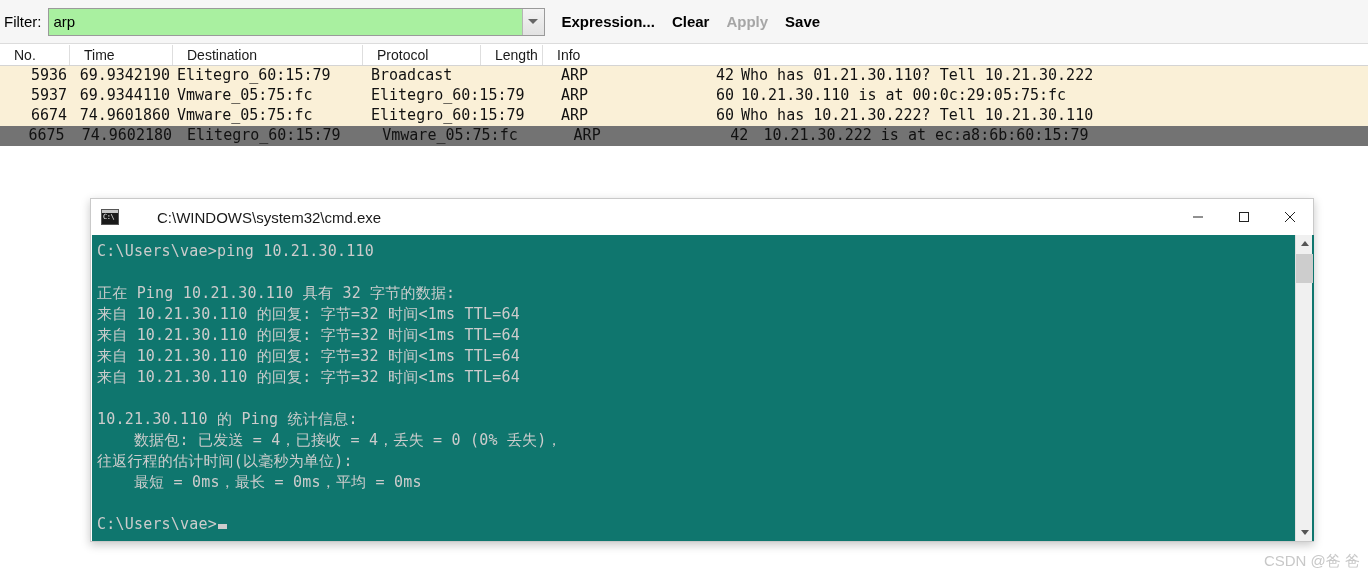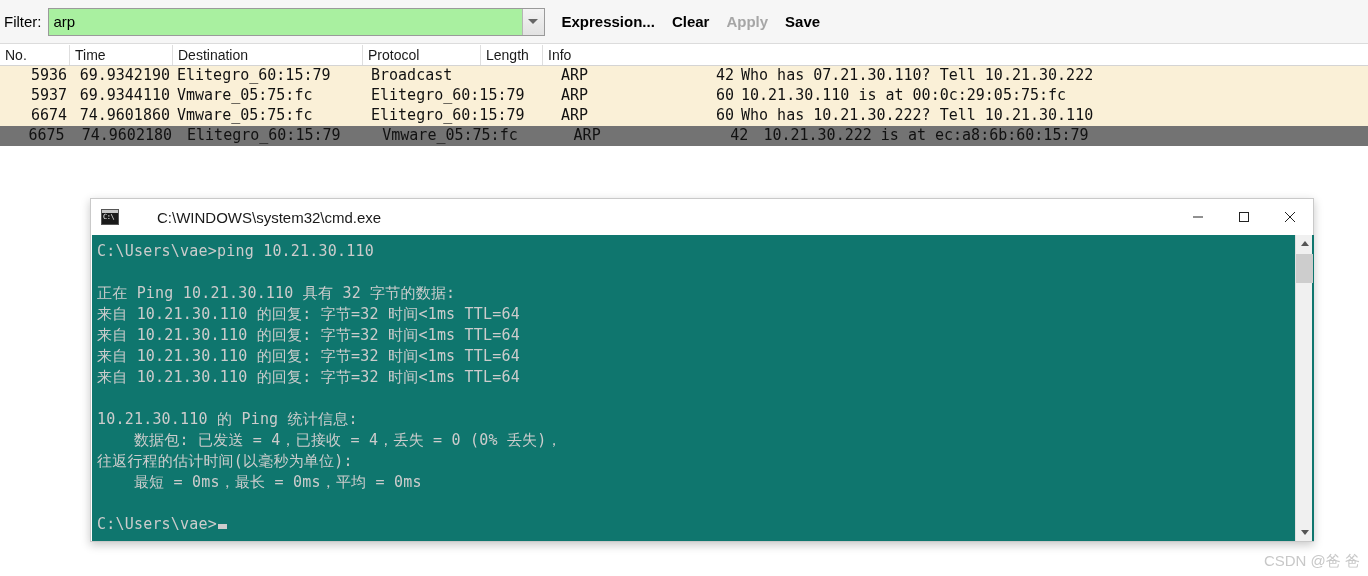--- a/index.html
+++ b/index.html
@@ -96,21 +96,21 @@
     display: flex;
     height: 21px;
     background: #ffffff;
     border-bottom: 1px solid #d4d4d4;
     box-sizing: border-box;
   }
   .hcell {
     font-family: "Liberation Sans", sans-serif;
     font-size: 14px;
     color: #1a1a1a;
-    padding-left: 5px;
+    padding-left: 14px;
     border-right: 1px solid #dedede;
     box-sizing: border-box;
     line-height: 20px;
     overflow: hidden;
     white-space: nowrap;
     cursor: pointer;
   }
   .c-no    { width: 70px; }
   .c-time  { width: 103px; }
   .c-src   { width: 194px; }
@@ -323,21 +323,21 @@
     <div class="hcell c-info">Info</div>
   </div>
 
   <div class="prow beige">
     <div class="pcell num c-no">5936</div>
     <div class="pcell num c-time">69.9342190</div>
     <div class="pcell txt c-src">Elitegro_60:15:79</div>
     <div class="pcell txt c-dst">Broadcast</div>
     <div class="pcell txt c-proto">ARP</div>
     <div class="pcell num c-len">42</div>
-    <div class="pcell txt c-info">Who has 07.21.30.110?  Tell 10.21.30.222</div>
+    <div class="pcell txt c-info">Who has 01.21.30.110?  Tell 10.21.30.222</div>
   </div>
 
   <div class="prow beige">
     <div class="pcell num c-no">5937</div>
     <div class="pcell num c-time">69.9344110</div>
     <div class="pcell txt c-src">Vmware_05:75:fc</div>
     <div class="pcell txt c-dst">Elitegro_60:15:79</div>
     <div class="pcell txt c-proto">ARP</div>
     <div class="pcell num c-len">60</div>
     <div class="pcell txt c-info">10.21.30.110 is at 00:0c:29:05:75:fc</div>

